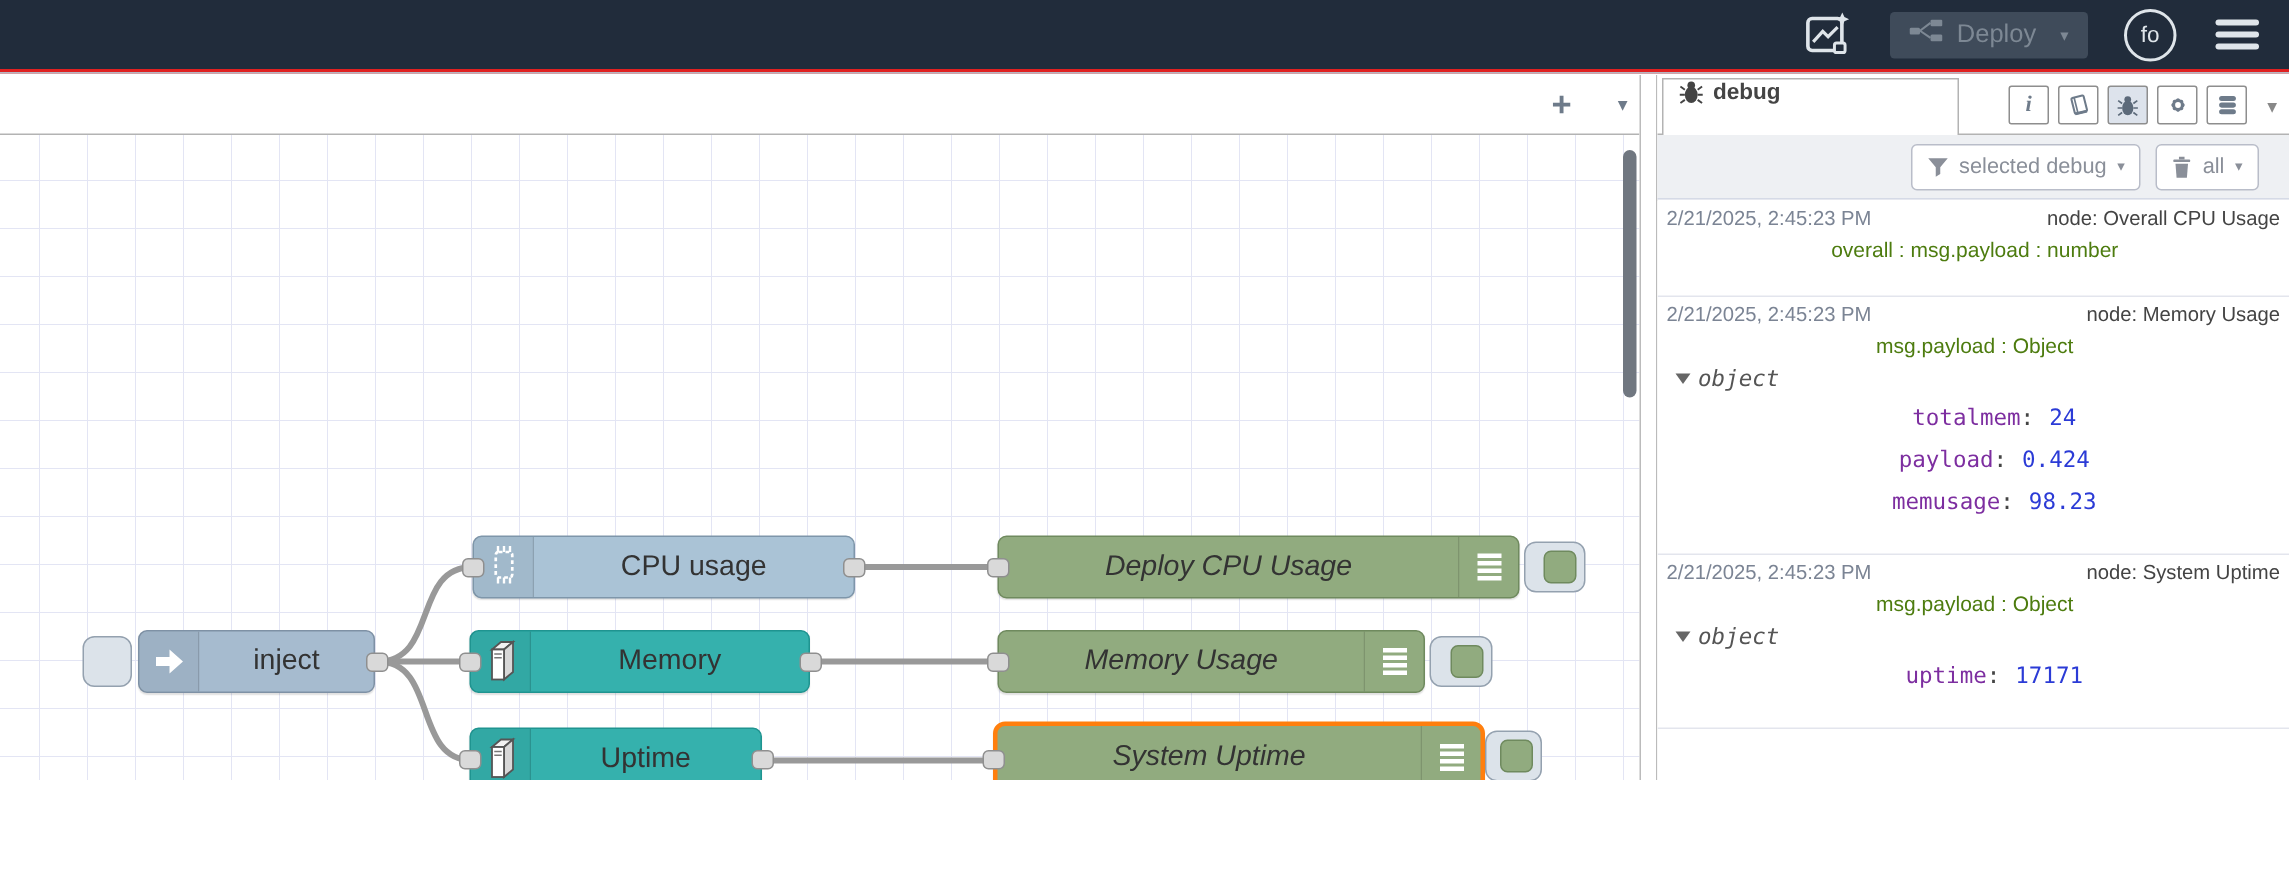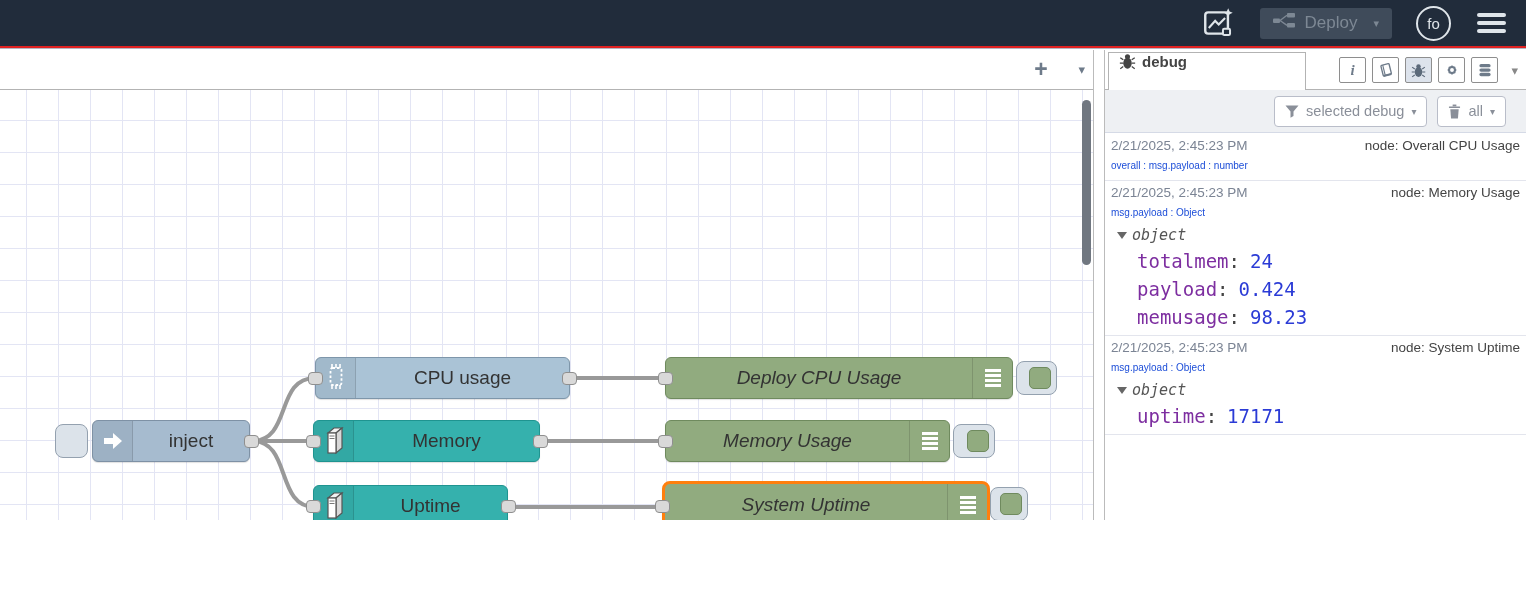--- a/index.html
+++ b/index.html
@@ -74,32 +74,32 @@
   .sb-caret { position:absolute; right:8px; top:13px; color:#888; font-size:13px; cursor:pointer; border:none; background:none; }
   .sb-toolbar { height:43px; background:#eef0f3; display:flex; align-items:center; justify-content:flex-end;
                 gap:10px; padding-right:20px; border-bottom:1px solid #d5dae6; }
   .sb-toolbar button { display:flex; align-items:center; gap:7px; height:31px; padding:0 10px;
                        background:#fff; border:1px solid #b9bdc9; border-radius:4px; color:#8a8f99;
                        font-size:14.5px; font-family:"Liberation Sans", sans-serif; cursor:pointer; }
   .tb-caret { font-size:10px; }
 
   
   .sb-messages { position:absolute; top:84px; left:0; right:0; bottom:0; overflow:hidden; background:#fff; }
-  .msg { border-bottom:1px solid #e3e5ed; padding:2px 4px 4px 6px; }
+  .msg { border-bottom:1px solid #e3e5ed; padding:2px 4px 21px 6px;text-align:center; }
   .msg-meta { display:flex; font-size:13.5px; line-height:20px; }
   .ts { color:#7b8494; }
   .nodename { margin-left:auto; color:#444; padding-right:2px; }
-  .msg-topic { font-size:10px; line-height:20px; color:#1d4ed8; }
+  .msg-topic { font-size:14px; line-height:20px; color:#4d7c0f; }
   .mono { font-family:"DejaVu Sans Mono", monospace; }
   .msg-payload { font-size:15px; line-height:26px; color:#2b3bd6; padding-left:4px; font-weight:bold; }
   .obj-row { display:flex; align-items:center; line-height:24px; padding-left:6px; cursor:pointer; }
   .obj-caret { width:0; height:0; border-left:5px solid transparent; border-right:5px solid transparent;
                border-top:7px solid #666; margin-right:5px; }
   .obj-label { font-size:15px; font-style:italic; color:#555; }
-  .kv { line-height:28px; padding-left:26px; font-size:19px; }
+  .kv { line-height:28px; padding-left:26px; font-size:15px; }
   .kv .k { color:#7d2ea0; }
   .kv .k::after { content:":"; color:#444; }
   .kv .v { color:#2b3bd6; margin-left:10px; }
 </style>
 </head>
 <body>
 
 <div class="app">
 
   <div class="header">

